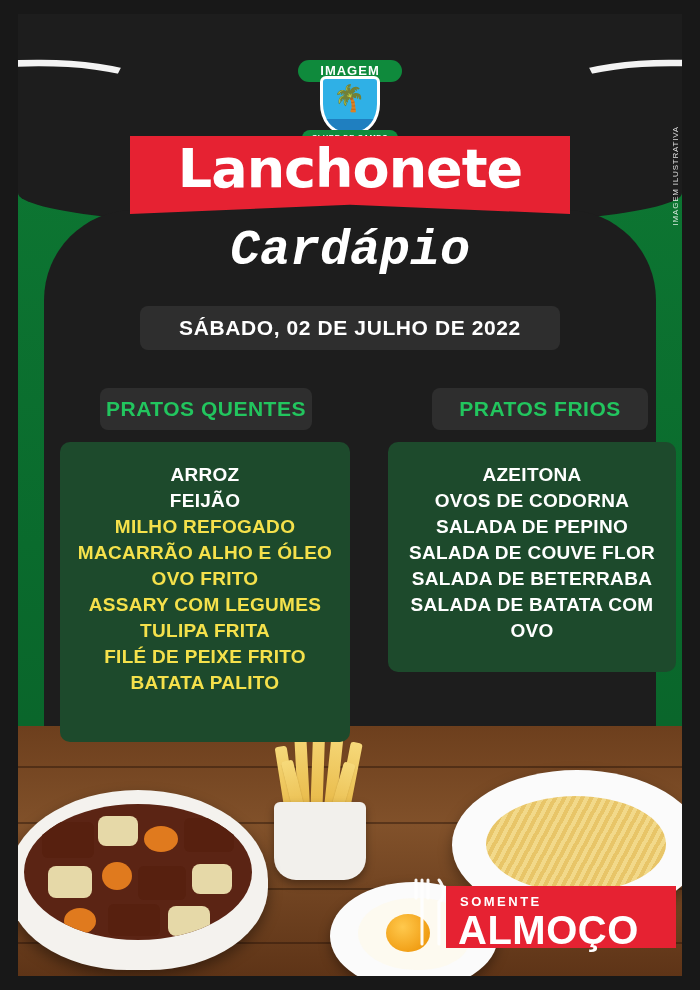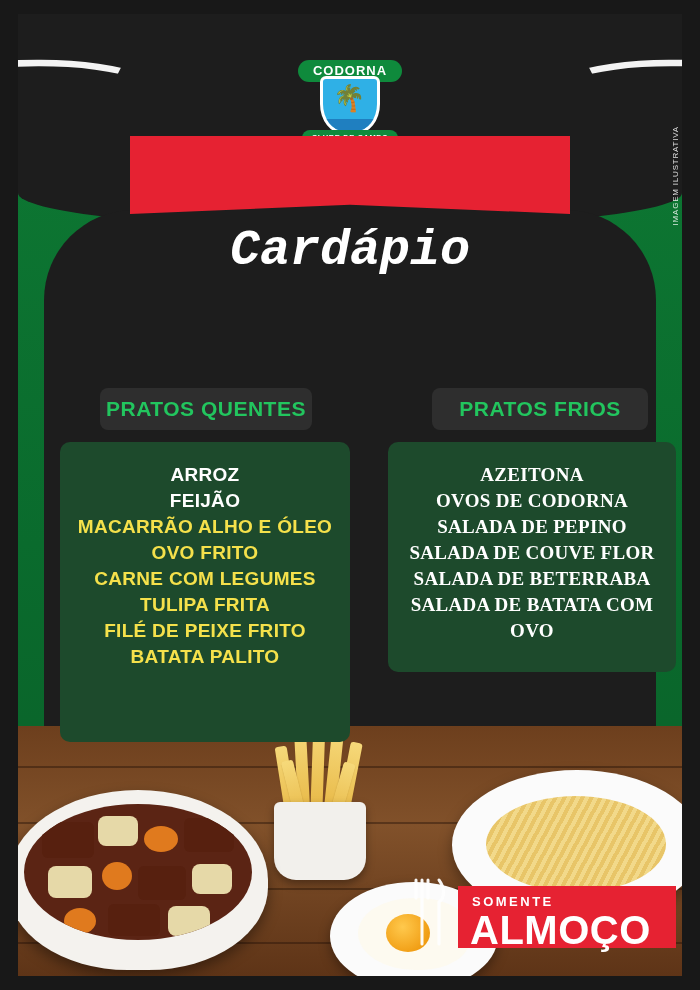--- a/index.html
+++ b/index.html
@@ -242,21 +242,21 @@
   .col-box-left { left: 42px; width: 290px; height: 300px; }
   .col-box-right { left: 370px; width: 288px; height: 230px; }
 
   .col-list {
     position: absolute;
     top: 448px;
     z-index: 8;
     text-align: center;
   }
   .col-list-left { left: 42px; width: 290px; }
-  .col-list-right { left: 370px; width: 288px; font-family: Liberation Serif, serif; }
+  .col-list-right { left: 370px; width: 288px; }
   .dish {
     font-size: 19px;
     font-weight: bold;
     line-height: 26px;
     letter-spacing: 0.3px;
   }
   .dish.white { color: #ffffff; }
   .dish.yellow { color: #f5e14b; }
 
   
@@ -386,20 +386,21 @@
   
   .almoco-badge {
     position: absolute;
     right: 6px;
     bottom: 28px;
     width: 218px;
     height: 62px;
     background: #e62232;
     z-index: 9;
     color: #ffffff;
+    padding-left: 12px;
   }
   .almoco-small {
     position: absolute;
     left: 14px;
     top: 8px;
     font-size: 13px;
     font-weight: bold;
     letter-spacing: 2.5px;
   }
   .almoco-big {
@@ -426,45 +427,48 @@
   <div class="frame-dark"></div>
 
   <div class="green-panel">
     <div class="dark-header"></div>
     <div class="swoosh swoosh-left"></div>
     <div class="swoosh swoosh-right"></div>
     <div class="dark-body"></div>
 
     <div class="logo">
       <div class="logo-ring">
-        <div class="logo-top-band">CODORNA</div>
+        <div class="logo-top-band">IMAGEM</div>
         <div class="logo-shield">
           <div class="logo-palm">🌴</div>
           <div class="logo-water"></div>
         </div>
         <div class="logo-bottom-band">CLUBE DE CAMPO</div>
       </div>
     </div>
 
     <div class="ribbon"></div>
+    <div class="ribbon-text">Lanchonete</div>
     <div class="cardapio">Cardápio</div>
 
+    <div class="date-pill">SÁBADO, 02 DE JULHO DE 2022</div>
 
     <div class="col-head col-head-left">PRATOS QUENTES</div>
     <div class="col-head col-head-right">PRATOS FRIOS</div>
 
     <div class="col-box col-box-left"></div>
     <div class="col-box col-box-right"></div>
 
     <div class="col-list col-list-left">
       <div class="dish white">ARROZ</div>
       <div class="dish white">FEIJÃO</div>
+      <div class="dish yellow">MILHO REFOGADO</div>
       <div class="dish yellow">MACARRÃO ALHO E ÓLEO</div>
       <div class="dish yellow">OVO FRITO</div>
-      <div class="dish yellow">CARNE COM LEGUMES</div>
+      <div class="dish yellow">ASSARY COM LEGUMES</div>
       <div class="dish yellow">TULIPA FRITA</div>
       <div class="dish yellow">FILÉ DE PEIXE FRITO</div>
       <div class="dish yellow">BATATA PALITO</div>
     </div>
 
     <div class="col-list col-list-right">
       <div class="dish white">AZEITONA</div>
       <div class="dish white">OVOS DE CODORNA</div>
       <div class="dish white">SALADA DE PEPINO</div>
       <div class="dish white">SALADA DE COUVE FLOR</div>

